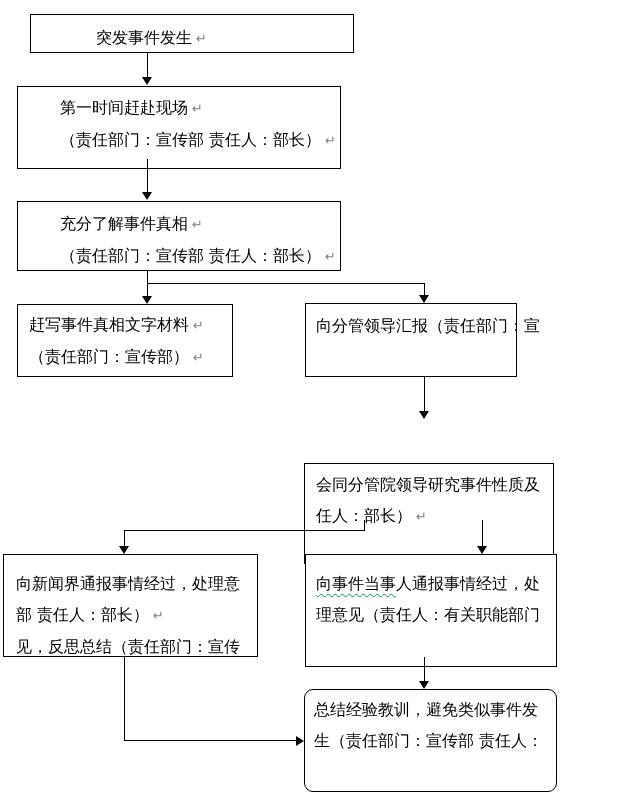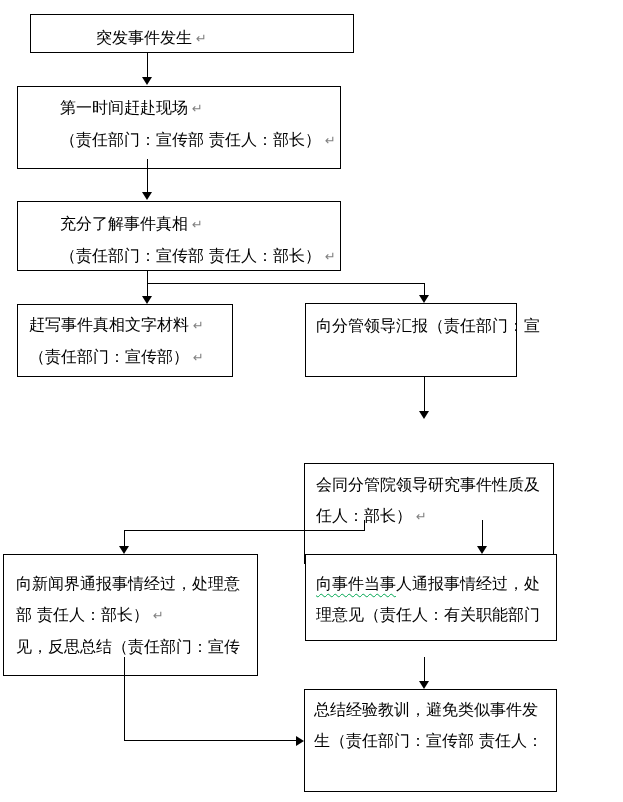--- a/index.html
+++ b/index.html
@@ -49,23 +49,23 @@
     border-bottom: 5px solid transparent;
     border-left: 8px solid #000000;
   }
   
   #n1 { left: 30px;  top: 14px;  width: 324px; height: 39px;  padding: 7px 0 0 65px; }
   #n2 { left: 17px;  top: 86px;  width: 324px; height: 83px;  padding: 5px 0 0 42px; }
   #n3 { left: 17px;  top: 201px; width: 324px; height: 70px;  padding: 6px 13px 0 42px; }
   #n4 { left: 17px;  top: 304px; width: 216px; height: 73px;  padding: 4px 0 0 11px; }
   #n5 { left: 305px; top: 303px; width: 212px; height: 74px;  padding: 6px 0 0 10px; }
   #n6 { left: 304px; top: 419px; width: 250px; height: 101px; padding: 5px 0 0 11px; margin-top: 44px; }
-  #n7 { left: 3px;   top: 554px; width: 255px; height: 122px; padding: 13px 0 0 12px; }
-  #n8 { left: 305px; top: 554px; width: 252px; height: 87px; padding: 13px 0 0 10px; }
-  #n9 { left: 304px; top: 689px; width: 253px; height: 103px; padding: 4px 0 0 9px; }
+  #n7 { left: 3px;   top: 554px; width: 255px; height: 103px; padding: 13px 0 0 12px; }
+  #n8 { left: 305px; top: 554px; width: 252px; height: 113px; padding: 13px 0 0 10px; }
+  #n9 { left: 304px; top: 689px; width: 253px; height: 103px; padding: 4px 0 0 9px; border-radius: 9px; }
 </style>
 </head>
 <body>
 
 <div class="canvas">
 
   <div class="node" id="n1">
     <div class="ln"><span>突发事件发生</span><span class="pil">↵</span></div>
   </div>
 

